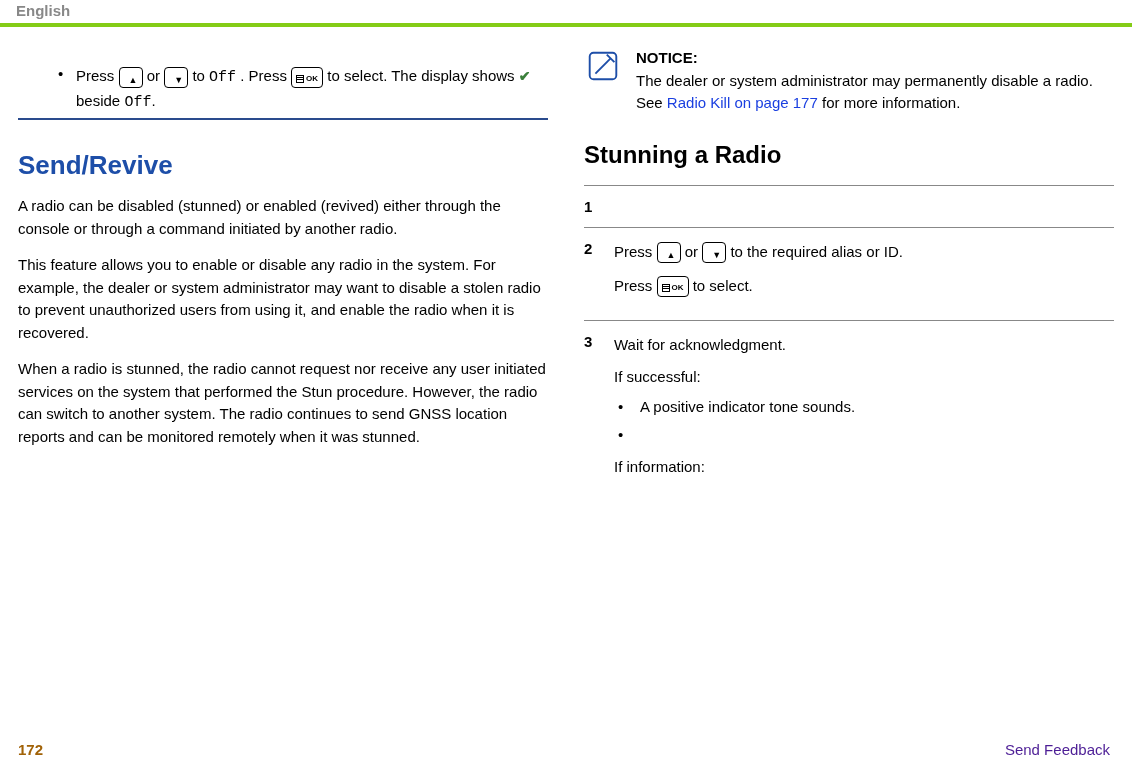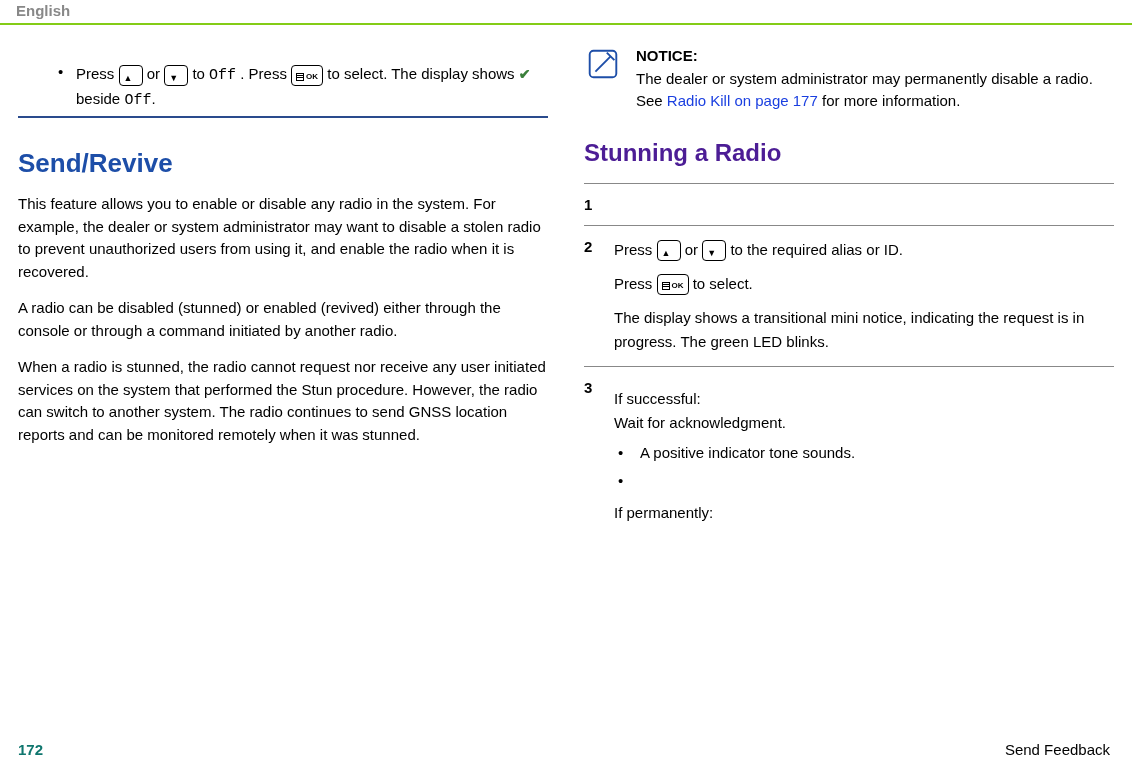--- a/index.html
+++ b/index.html
@@ -7,21 +7,21 @@
     font-family: Arial, Helvetica, sans-serif;
     font-size: 15px;
     color: #000;
     width: 1132px;
     height: 762px;
     position: relative;
     background: #fff;
   }
   .header {
     padding: 2px 0 4px 16px;
-    border-bottom: 2px solid #84cc16;
+    border-bottom: 4px solid #84cc16;
     font-weight: bold;
     color: #888;
     font-size: 15px;
   }
   .page {
     display: flex;
     padding: 10px 18px 0 18px;
     gap: 36px;
   }
   .col {
@@ -47,41 +47,41 @@
     border-top: 2px solid #2a4b8d;
     margin: 4px 0 0 0;
   }
   .h1 {
     color: #1d4ea8;
     font-size: 26px;
     font-weight: bold;
     margin-top: 16px;
   }
   .h2 {
-    color: #4c1d95;
+    color: #000000;
     font-size: 24px;
     font-weight: bold;
     margin-top: 12px;
   }
   .para {
     line-height: 1.5;
   }
   .mono {
     font-family: "Courier New", monospace;
   }
   .key-outer {
     display: inline-block;
     border: 1.5px solid #000;
     border-radius: 4px;
     padding: 2px 4px;
     line-height: 1;
     vertical-align: middle;
     background: #fff;
     min-width: 24px;
-    text-align: left;
+    text-align: right;
   }
   .key-inner {
     display: inline-block;
     font-size: 11px;
     line-height: 1;
   }
   .arrow-up::before { content: "▲"; font-size: 9px; }
   .arrow-down::before { content: "▼"; font-size: 9px; }
   .ok-key {
     display: inline-flex;
@@ -149,22 +149,22 @@
   .footer {
     position: absolute;
     bottom: 4px;
     left: 0;
     right: 0;
     display: flex;
     justify-content: space-between;
     padding: 0 22px 0 18px;
     font-size: 15px;
   }
-  .page-num { color: #0f766e; font-weight: bold; }
-  .feedback { color: #000000; }
+  .page-num { color: #a16207; font-weight: bold; }
+  .feedback { color: #4c1d95; }
 </style>
 </head>
 <body>
 
 <div class="header">English</div>
 
 <div class="page">
 
   <div class="col">
 
@@ -187,22 +187,22 @@
           <span class="check"></span>
           <span> beside </span>
           <span class="mono">Off</span><span>.</span>
         </div>
       </div>
       <hr class="hr-blue">
     </div>
 
     <div class="h1">Send/Revive</div>
 
+    <div class="para">A radio can be disabled (stunned) or enabled (revived) either through the console or through a command initiated by another radio.</div>
     <div class="para">This feature allows you to enable or disable any radio in the system. For example, the dealer or system administrator may want to disable a stolen radio to prevent unauthorized users from using it, and enable the radio when it is recovered.</div>
-    <div class="para">A radio can be disabled (stunned) or enabled (revived) either through the console or through a command initiated by another radio.</div>
     <div class="para">When a radio is stunned, the radio cannot request nor receive any user initiated services on the system that performed the Stun procedure. However, the radio can switch to another system. The radio continues to send GNSS location reports and can be monitored remotely when it was stunned.</div>
   </div>
 
   <div class="col">
 
     <div class="notice-box">
       <div class="notice-icon">
         <svg viewBox="0 0 40 40">
           <rect x="6" y="6" width="28" height="28" rx="4" fill="none" stroke="#1d4ea8" stroke-width="2"></rect>
           <path d="M12 28 L28 12" stroke="#1d4ea8" stroke-width="2"></path>
@@ -234,39 +234,38 @@
             <span> to the required alias or ID.</span>
           </div>
           <div style="margin-bottom:10px;">
             <span>Press </span>
             <span class="key-outer"><span class="key-inner ok-key">
                   <span class="ok-menu"></span>
                   <span class="ok-text">OK</span>
                 </span></span>
             <span> to select.</span>
           </div>
-          <div>The display shows a transitional mini notice, indicating the request is in progress. The green LED blinks.</div>
         </div>
       </div>
       <hr class="step-sep">
       <div class="step">
         <div class="step-num">3</div>
         <div class="step-body">
+          <div>Wait for acknowledgment.</div>
           <div style="margin-top:8px;">If successful:</div>
-          <div>Wait for acknowledgment.</div>
           <div class="sub-bullets">
             <div class="sb">
               <div class="sb-dot">•</div>
               <div>A positive indicator tone sounds.</div>
             </div>
             <div class="sb">
               <div class="sb-dot">•</div>
             </div>
           </div>
-          <div style="margin-top:8px;">If permanently:</div>
+          <div style="margin-top:8px;">If information:</div>
         </div>
       </div>
     </div>
 
   </div>
 </div>
 
 <div class="footer">
   <span class="page-num">172</span>
   <span class="feedback">Send Feedback</span>

